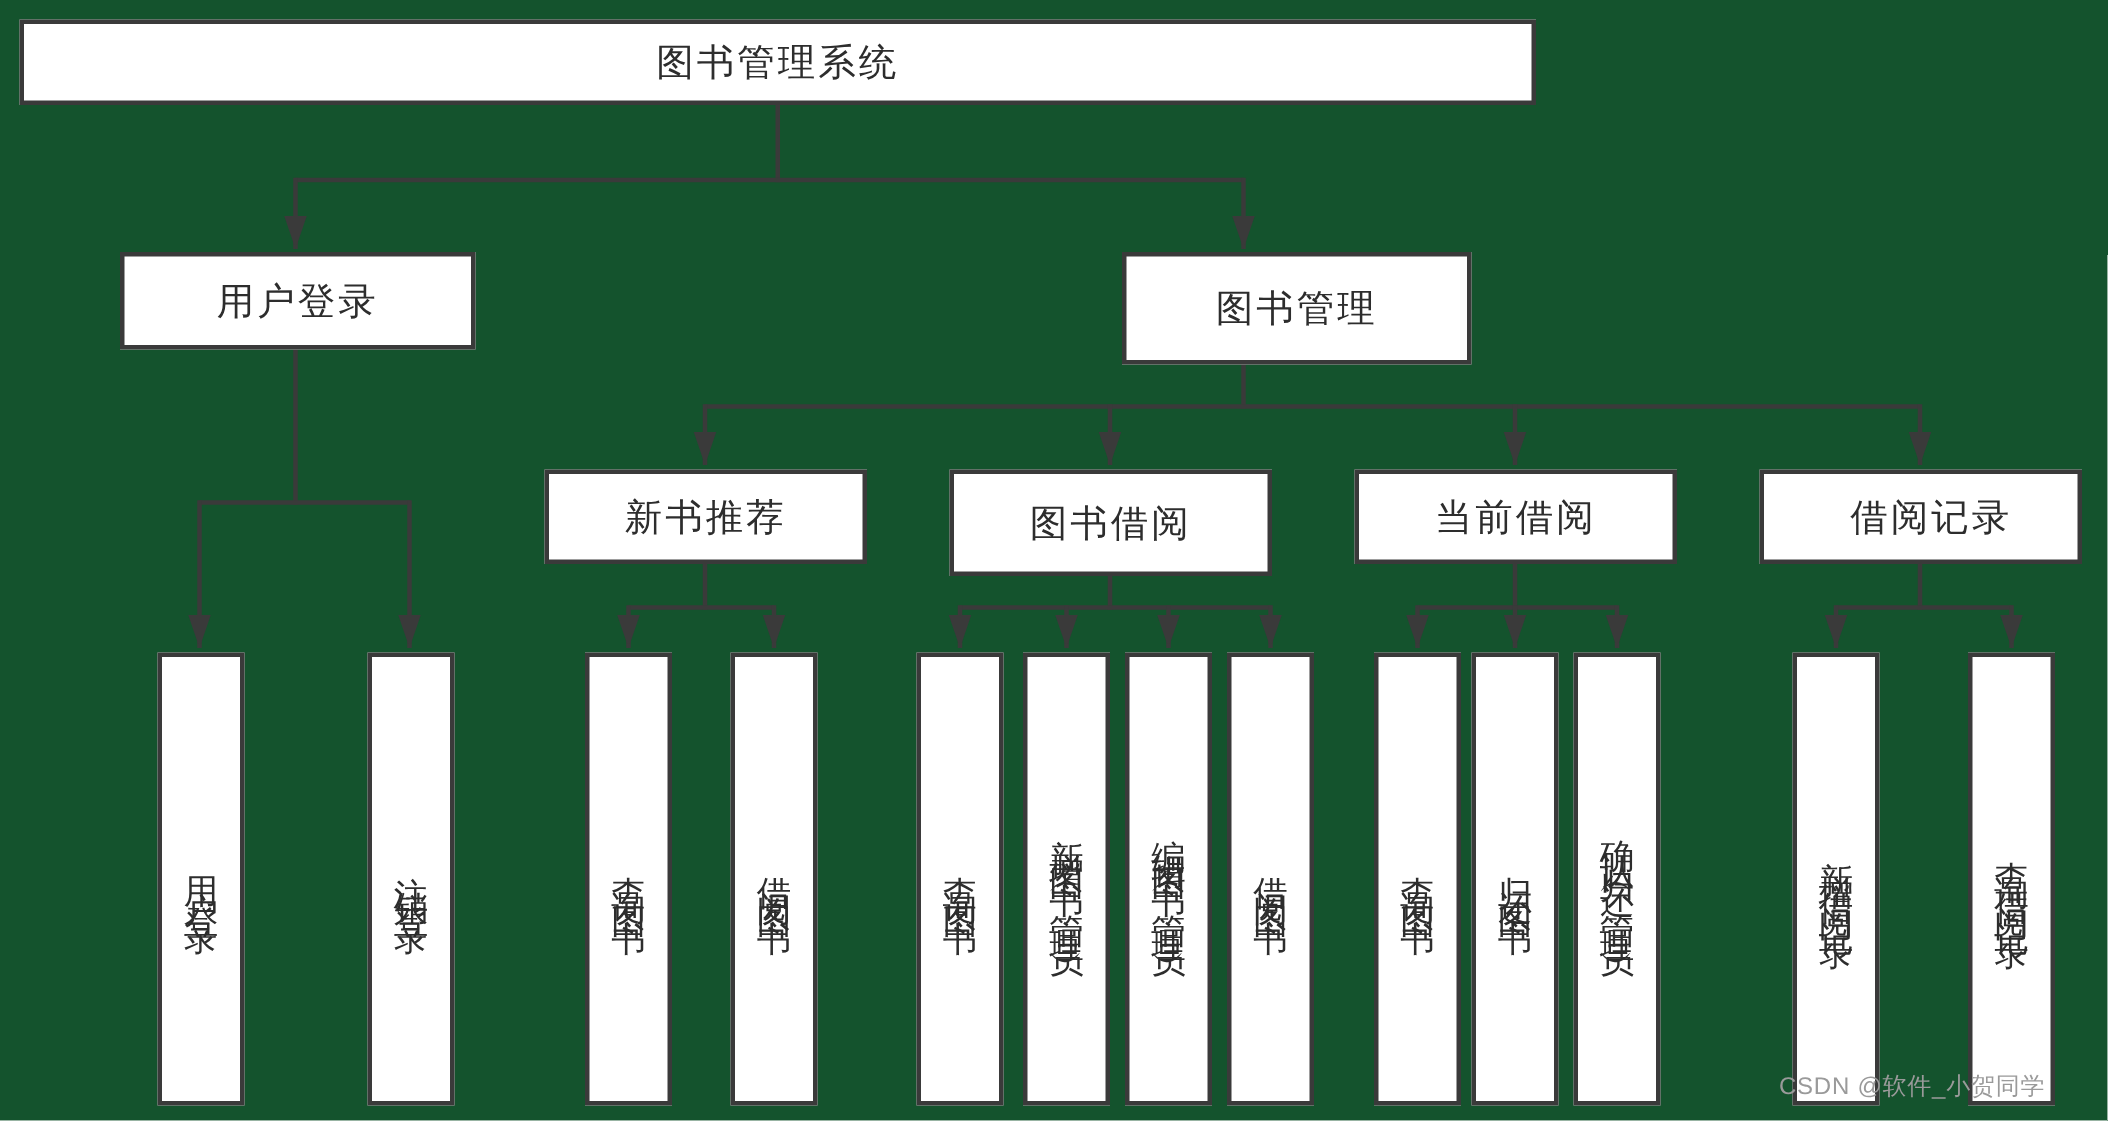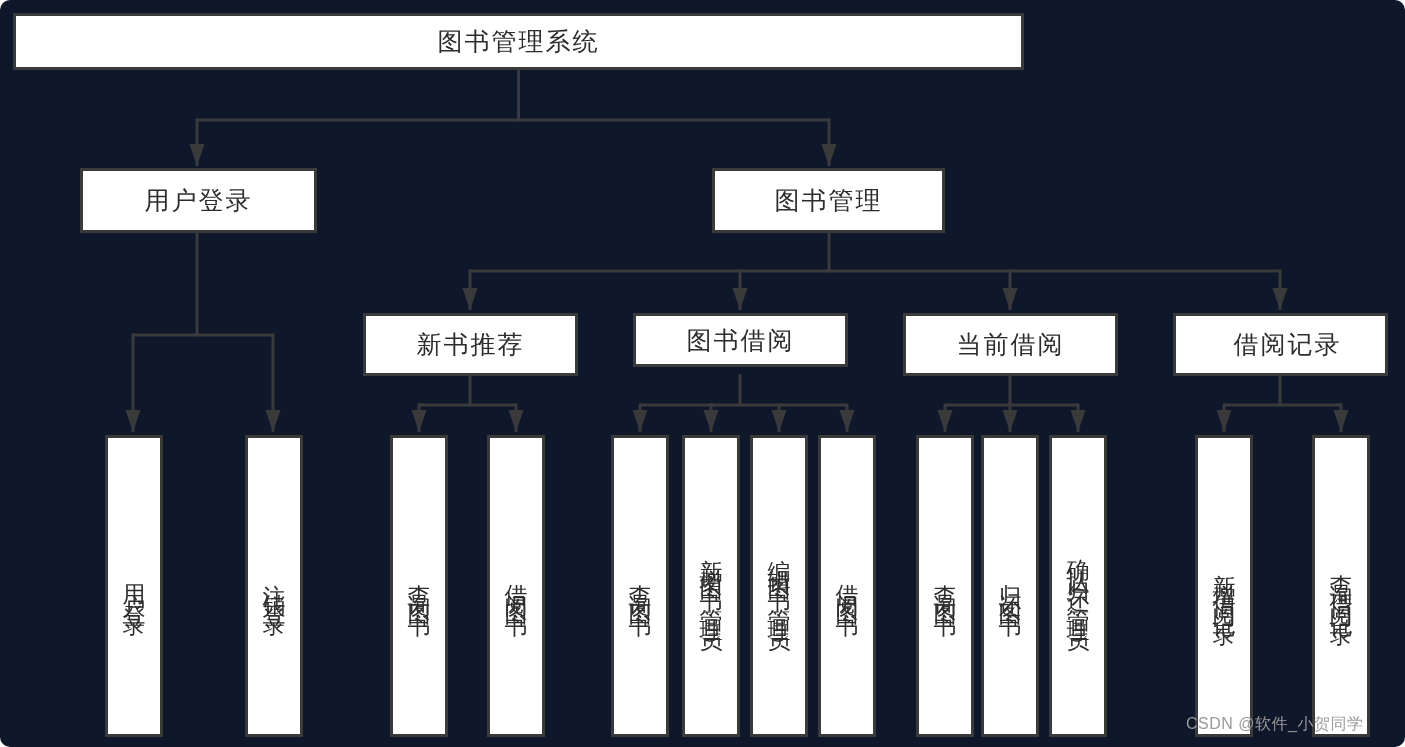--- a/index.html
+++ b/index.html
@@ -4,24 +4,23 @@
 <style>
   html, body {
     margin: 0;
     padding: 0;
     background: #ffffff;
   }
   .stage {
     position: relative;
     width: 1405px;
     height: 747px;
-    background: #0f172a;
+    background: #14532d;
     font-family: "Liberation Sans", sans-serif;
     overflow: hidden;
-    border-radius: 10px;
   }
   svg.wires {
     position: absolute;
     left: 0;
     top: 0;
     width: 1405px;
     height: 747px;
   }
   .hbox {
     position: absolute;
@@ -121,28 +120,28 @@
     </g>
   </svg>
 
   <div class="hbox" style="left:13px; top:13px; width:1011px; height:57px;">
     <span class="lbl">图书管理系统</span>
   </div>
 
   <div class="hbox" style="left:80px; top:168px; width:237px; height:65px;">
     <span class="lbl">用户登录</span>
   </div>
-  <div class="hbox" style="left:712px; top:168px; width:233px; height:65px;">
+  <div class="hbox" style="left:748px; top:168px; width:233px; height:75px;">
     <span class="lbl">图书管理</span>
   </div>
 
   <div class="hbox" style="left:363px; top:313px; width:215px; height:63px;">
     <span class="lbl">新书推荐</span>
   </div>
-  <div class="hbox" style="left:633px; top:313px; width:215px; height:54px;">
+  <div class="hbox" style="left:633px; top:313px; width:215px; height:71px;">
     <span class="lbl">图书借阅</span>
   </div>
   <div class="hbox" style="left:903px; top:313px; width:215px; height:63px;text-align:center;">
     <span class="lbl">当前借阅</span>
   </div>
   <div class="hbox" style="left:1173px; top:313px; width:215px; height:63px;padding-left:14px;">
     <span class="lbl">借阅记录</span>
   </div>
 
   <div class="vbox" style="left:105px; top:435px; width:58px; height:302px;">

